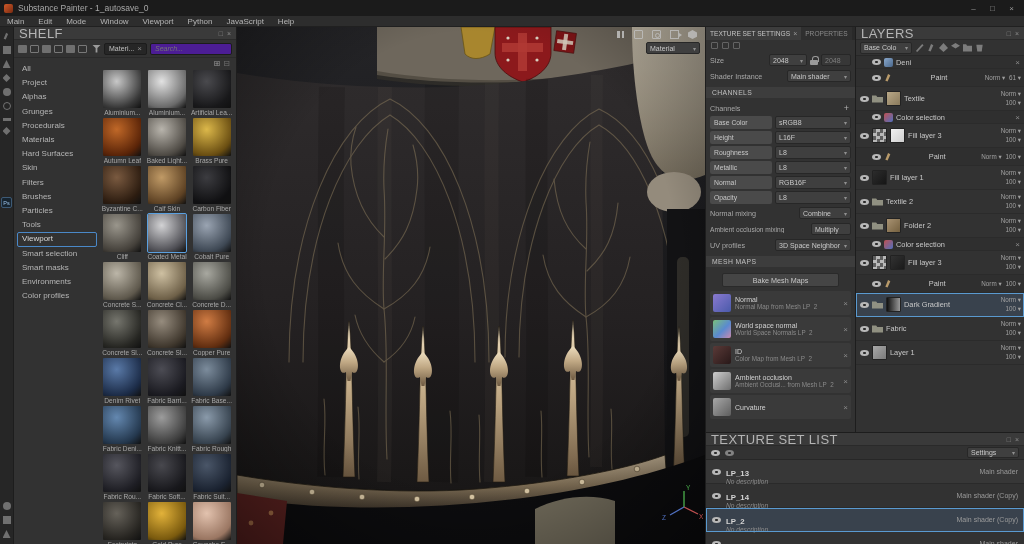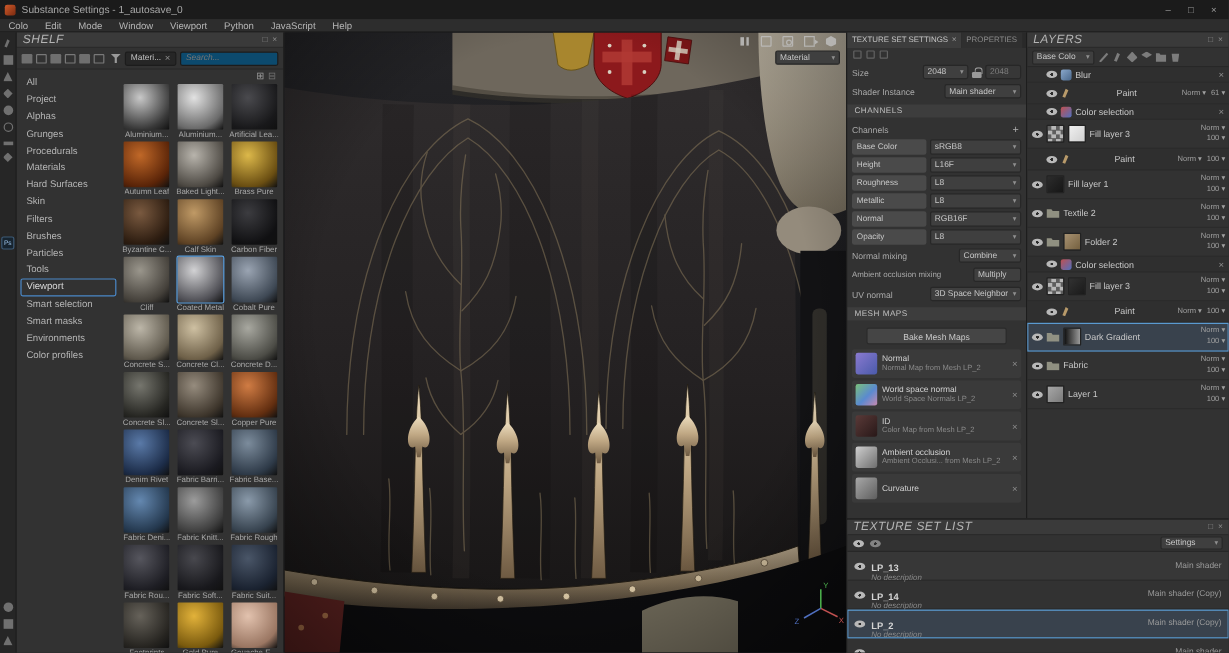--- a/index.html
+++ b/index.html
@@ -26,29 +26,29 @@
   .ic-diam { clip-path:polygon(50% 0,100% 50%,50% 100%,0 50%); }
   .ic-bar { height:3px; margin-top:2px; }
   .ic-brush { clip-path:polygon(15% 85%,45% 10%,70% 25%,40% 95%); }
   .ic-ring { background:none; border:1.5px solid #8a8a8a; border-radius:50%; }
   .ps-badge { width:11px; height:11px; border-radius:2px; background:#17242f; border:1px solid #3d5a76; color:#9cc2e8; font-size:5.5px; display:flex; align-items:center; justify-content:center; margin-top:56px; }
   .strip-bottom { margin-top:auto; display:flex; flex-direction:column; gap:6px; align-items:center; padding-bottom:6px; }
 
   
   .shelf { width:223px; background:#323232; border-right:1px solid #1d1d1d; display:flex; flex-direction:column; flex:none; overflow:hidden; }
   .panel-header { height:13px; background:#3a3a3a; border-bottom:1px solid #2a2a2a; display:flex; align-items:center; padding:0 5px; gap:4px; flex:none; }
-  .panel-title { font-size:10px; letter-spacing:.4px; color:#b4b4b4; flex:1; white-space:nowrap; overflow:hidden;font-style:italic; }
+  .panel-title { font-size:13px; letter-spacing:.4px; color:#b4b4b4; flex:1; white-space:nowrap; overflow:hidden; }
   .ph-ic { font-size:7px; color:#8a8a8a; line-height:1; }
   .shelf-toolbar { height:18px; display:flex; align-items:center; gap:3px; padding:0 4px; border-bottom:1px solid #2a2a2a; flex:none; }
   .sh-ic { width:9px; height:8px; background:#7e7e7e; opacity:.8; border-radius:1px; flex:none; }
   .sh-ic.outline { background:none; border:1px solid #8a8a8a; }
   .funnel { width:9px; height:8px; background:#9a9a9a; clip-path:polygon(0 0,100% 0,60% 45%,60% 100%,40% 100%,40% 45%); flex:none; margin-left:2px; }
   .chip { height:12px; background:#262626; border:1px solid #1c1c1c; border-radius:2px; display:flex; align-items:center; gap:3px; padding:0 4px; font-size:7px; color:#c0c0c0; flex:none; }
   .chip .x { color:#8a8a8a; font-size:8px; }
-  .search-input { flex:1; min-width:0; height:12px; background:#0c4a6e; border:1px solid #1c1c1c; border-radius:2px; color:#9a9a9a; font-size:7px; padding:0 4px; font-style:italic; outline:none; }
+  .search-input { flex:1; min-width:0; height:12px; background:#4c1d95; border:1px solid #1c1c1c; border-radius:2px; color:#9a9a9a; font-size:7px; padding:0 4px; font-style:italic; outline:none; }
   .shelf-body { flex:1; display:flex; min-height:0; }
   .cat-list { width:86px; padding:4px 3px; display:flex; flex-direction:column; overflow:hidden; flex:none; }
   .cat-item { font-size:8px; line-height:12.2px; color:#b5b5b5; padding:0 4px; border:1px solid transparent; border-radius:2px; white-space:nowrap; overflow:hidden; }
   .cat-item.selected { border-color:#4a88c8; color:#d8d8d8; }
   .mat-area { flex:1; display:flex; flex-direction:column; min-width:0; }
   .mat-head { height:12px; display:flex; justify-content:flex-end; align-items:center; gap:3px; padding:0 6px; flex:none; }
   .grid-ic { font-size:8px; color:#9a9a9a; line-height:1; }
   .mat-grid { flex:1; display:grid; grid-template-columns:repeat(3,1fr); gap:2px 2px; padding:0 3px 3px 1px; overflow:hidden; align-content:start; }
   .mat-cell { display:flex; flex-direction:column; align-items:center; gap:1px; }
   .mat-thumb { width:38px; height:38px; border-radius:1px; }
@@ -154,30 +154,30 @@
   .tsl-desc { font-size:6.6px; font-style:italic; color:#8a8a8a; white-space:nowrap; overflow:hidden; }
   .tsl-shader { font-size:7px; color:#9a9a9a; flex:none; }
 </style>
 </head>
 <body>
 
 <div class="app">
 
   <div class="titlebar">
     <span class="app-icon"></span>
-    <span class="title-text">Substance Settings - 1_autosave_0</span>
+    <span class="title-text">Substance Painter - 1_autosave_0</span>
     <span class="win-controls">
       <span class="win-btn">–</span>
       <span class="win-btn">□</span>
       <span class="win-btn close">×</span>
     </span>
   </div>
 
   <div class="menubar">
-      <span class="menu-item">Colo</span>
+      <span class="menu-item">Main</span>
       <span class="menu-item">Edit</span>
       <span class="menu-item">Mode</span>
       <span class="menu-item">Window</span>
       <span class="menu-item">Viewport</span>
       <span class="menu-item">Python</span>
       <span class="menu-item">JavaScript</span>
       <span class="menu-item">Help</span>
     </div>
 
   <div class="main">
@@ -606,21 +606,21 @@
                 <span class="caret">▾</span>
               </span>
             </div>
             <div class="form-row">
               <span class="form-label small">Ambient occlusion mixing</span>
               <span class="dd" style="width:40px">
                 <span>Multiply</span>
               </span>
             </div>
             <div class="form-row">
-              <span class="form-label">UV normal</span>
+              <span class="form-label">UV profiles</span>
               <span class="dd" style="width:76px">
                 <span>3D Space Neighbor</span>
                 <span class="caret">▾</span>
               </span>
             </div>
             <div class="section-hdr">MESH MAPS</div>
             <div class="bake-btn">Bake Mesh Maps</div>
             <div id="mesh-maps" style="display:flex;flex-direction:column;gap:2px">
                 <div class="mm-card">
                   <div class="mm-thumb mmt-normal"></div>
@@ -680,30 +680,40 @@
             <span class="lt-ic lt-brush"></span>
             <span class="lt-ic lt-fill"></span>
             <span class="lt-ic lt-stack"></span>
             <span class="lt-ic lt-folder"></span>
             <span class="lt-ic lt-trash"></span>
           </div>
           <div class="layers-list" id="layers-list">
               <div class="lrow sub fxrow">
                 <span class="eye"></span>
                 <span class="fx-ic" style="background: linear-gradient(135deg, rgb(138, 168, 204), rgb(74, 104, 140));"></span>
-                <span class="lname">Blur</span>
+                <span class="lname">Deni</span>
                 <span class="fx-x">×</span>
               </div>
               <div class="lrow sub paintrow">
                 <span class="eye"></span>
                 <span class="paint-ic"></span>
                 <span class="lname">Paint</span>
                 <span class="paint-blends">
                   <span class="mini-dd">Norm ▾</span>
                   <span class="mini-dd">61 ▾</span>
+                </span>
+              </div>
+              <div class="lrow">
+                <span class="eye"></span>
+                <span class="folder-ic"></span>
+                <span class="lthumb" style="background: linear-gradient(135deg, rgb(185, 168, 135), rgb(138, 122, 92));"></span>
+                <span class="lname">Textile</span>
+                <span class="blend-col">
+                  <span class="mini-dd">Norm ▾</span>
+                  <span class="mini-dd">100 ▾</span>
                 </span>
               </div>
               <div class="lrow sub fxrow">
                 <span class="eye"></span>
                 <span class="fx-ic" style="background: linear-gradient(135deg, rgb(192, 80, 80), rgb(80, 112, 192));"></span>
                 <span class="lname">Color selection</span>
                 <span class="fx-x">×</span>
               </div>
               <div class="lrow">
                 <span class="eye"></span>

